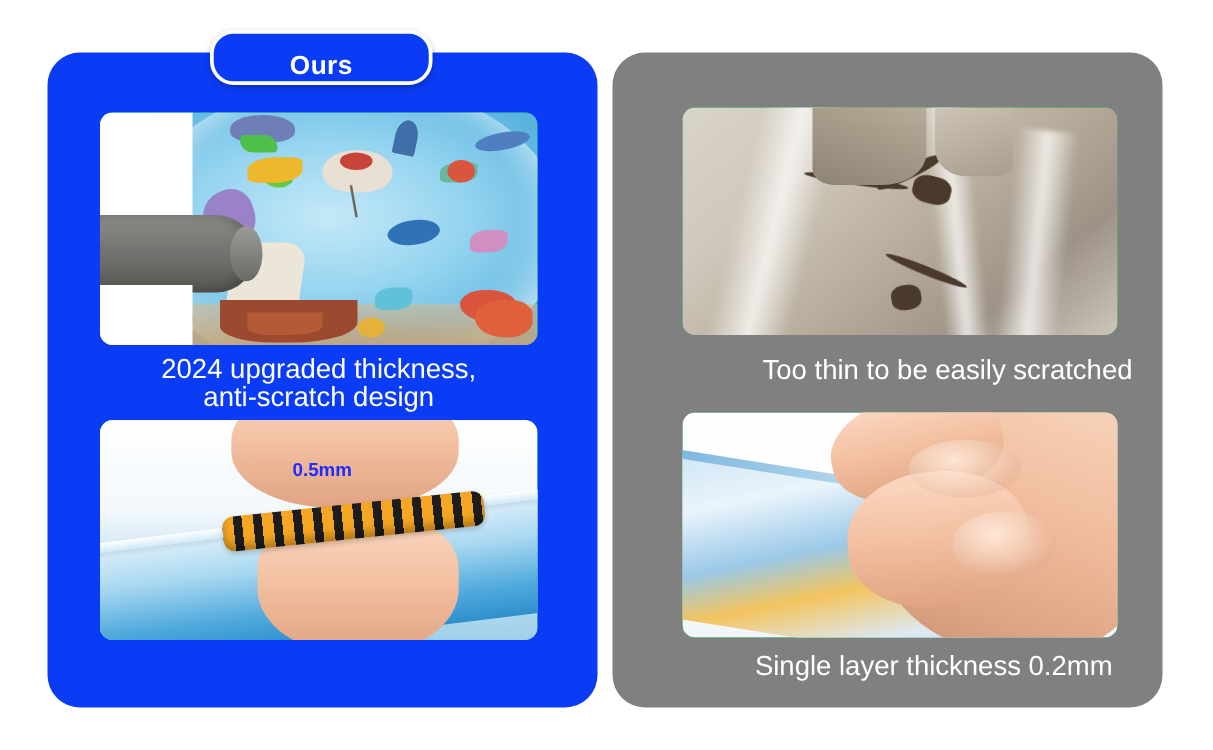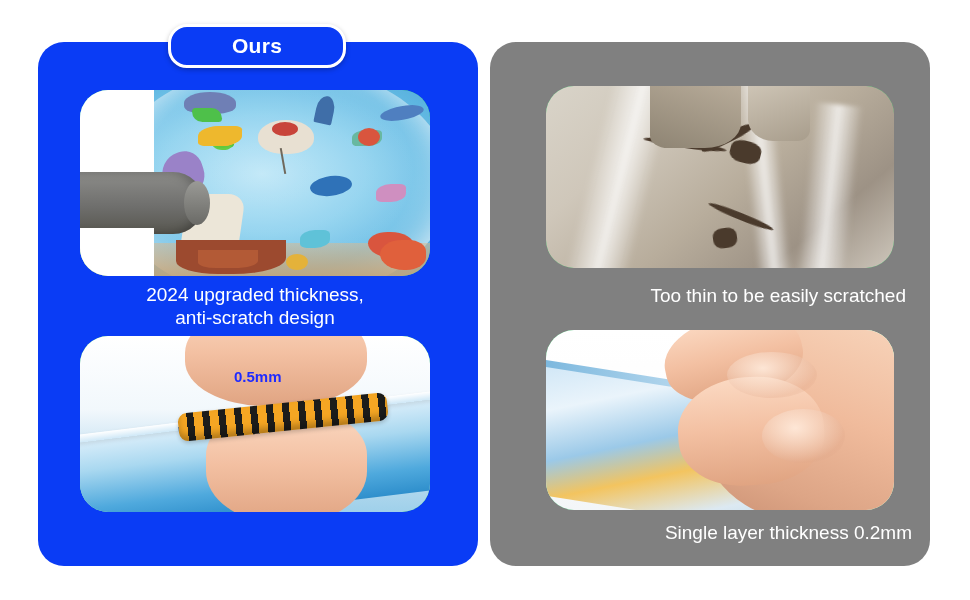--- a/index.html
+++ b/index.html
@@ -18,42 +18,42 @@
 
   
   .badge{
     position:absolute;top:24px;height:38px;
     display:flex;align-items:center;justify-content:center;
     border-radius:19px;border:3px solid #ffffff;
     color:#ffffff;font-size:21px;font-weight:bold;letter-spacing:.3px;
     box-shadow:0 2px 5px rgba(0,0,0,.25);
     z-index:6;
   }
-  .badge-ours{left:168px;width:172px;background:#0A3CF5;}
+  .badge-ours{left:168px;width:172px;background:#0A3CF5;align-items:flex-end;}
   .badge-others{left:632px;width:172px;background:#3b3b3b;}
 
   
   .photo{
-    position:absolute;border-radius:28px;overflow:hidden;
+    position:absolute;border-radius:10px;overflow:hidden;
     background:#22c55e;
   }
   .ph-tl{left:80px;top:90px;width:350px;height:186px;}
   .ph-bl{left:80px;top:336px;width:350px;height:176px;}
   .ph-tr{left:546px;top:86px;width:348px;height:182px;}
   .ph-br{left:546px;top:330px;width:348px;height:180px;}
 
   
   .cap{
-    position:absolute;color:#ffffff;font-size:19px;line-height:23px;
+    position:absolute;color:#ffffff;font-size:22px;line-height:23px;
     white-space:pre-line;
   }
   .cap-tl{left:80px;top:283px;width:350px;text-align:center;}
   .cap-bl{left:80px;top:521px;width:350px;text-align:center;}
   .cap-tr{left:576px;top:284px;width:320px;text-align:right;}
-  .cap-br{left:582px;top:521px;width:320px;text-align:right;}
+  .cap-br{left:582px;top:521px;width:320px;text-align:center;}
 
   
   .vs-wrap{position:absolute;left:425px;top:196px;width:130px;height:160px;z-index:8;}
   .vs-glow{
     position:absolute;left:5px;top:30px;width:120px;height:110px;
     background:radial-gradient(ellipse at 50% 55%,
       rgba(255,200,60,.85) 0%,
       rgba(255,150,30,.45) 38%,
       rgba(255,120,0,.12) 62%,
       rgba(255,120,0,0) 78%);

